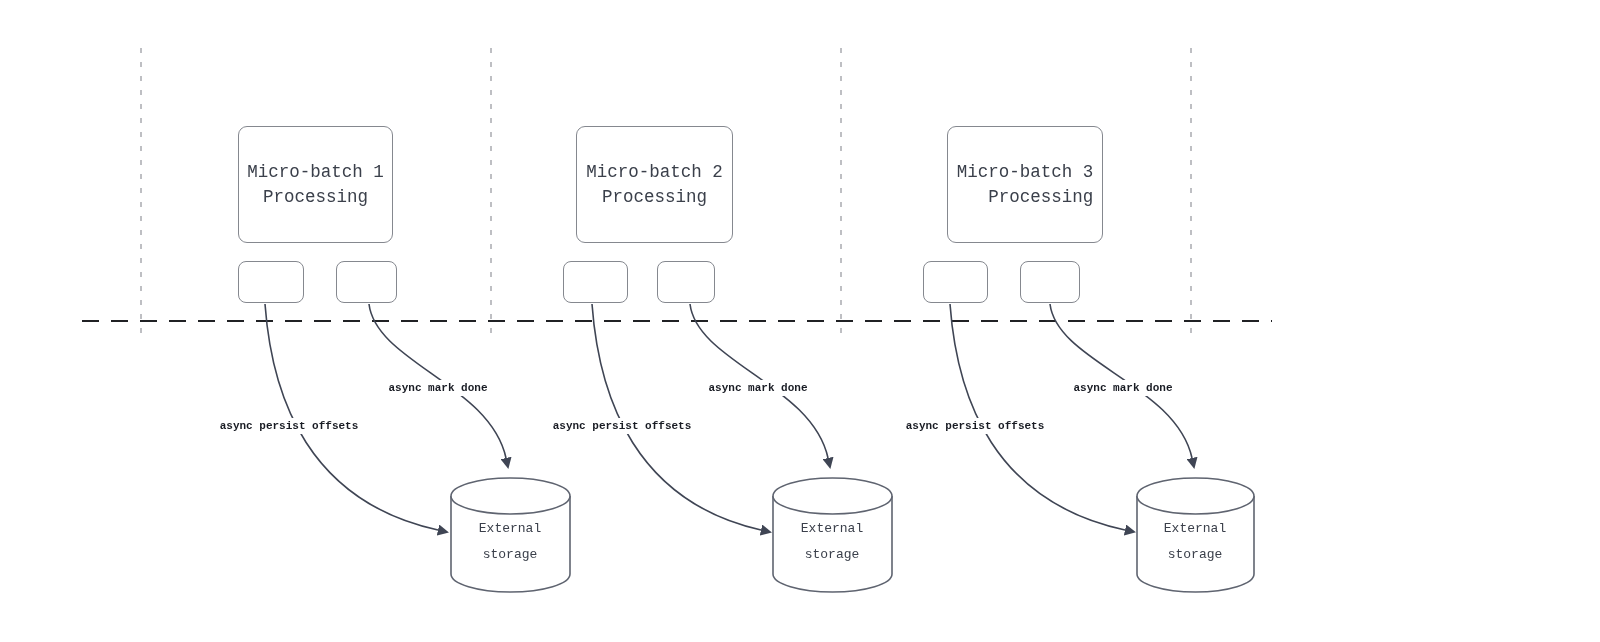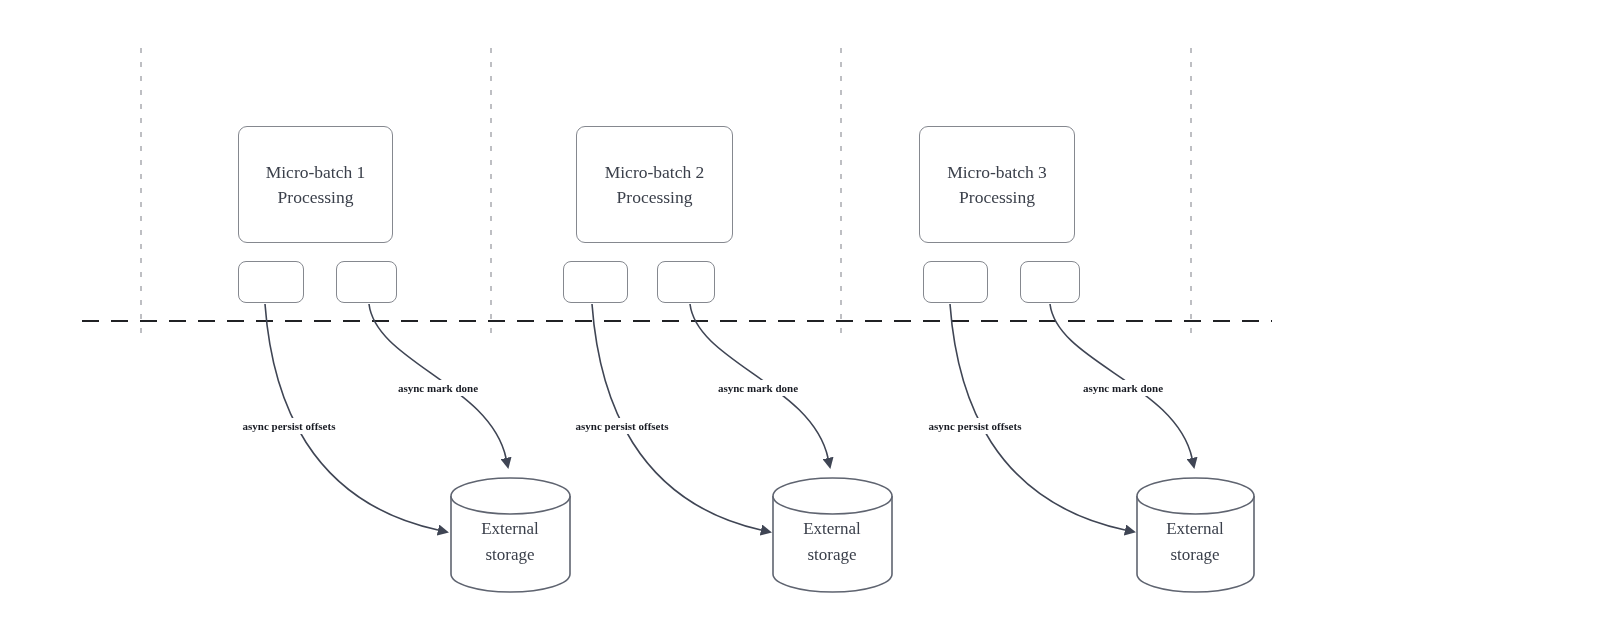--- a/index.html
+++ b/index.html
@@ -3,21 +3,21 @@
 <meta charset="utf-8">
 <style>
   :root{
     --bg:#ffffff; --guide:#a9abb0; --timeline:#202124; --shape-stroke:#85888f;
     --cyl-stroke:#5f6470; --arrow:#3f4554; --box-text:#3b404b; --label-text:#191c24; --time-text:#3b414d;
   }
   *{margin:0;padding:0;box-sizing:border-box;}
   html,body{background:var(--bg);}
   .canvas{
     position:relative;width:1272px;height:642px;background:var(--bg);overflow:hidden;
-    font-family:Liberation Serif, serif;
+    font-family:Liberation Mono, monospace;
   }
   .layer{position:absolute;left:0;top:0;}
   .guide{stroke:var(--guide);stroke-width:1.5;stroke-dasharray:5 9;fill:none;}
   .timeline{stroke:var(--timeline);stroke-width:2;stroke-dasharray:17 12;fill:none;}
   .flow{stroke:var(--arrow);stroke-width:1.6;fill:none;}
   .cyl{stroke:var(--cyl-stroke);stroke-width:1.6;fill:#ffffff;}
   .ah-flow{fill:var(--arrow);}
   .ah-time{fill:var(--timeline);}
   .abs{position:absolute;}
   .mb-box{
@@ -25,21 +25,21 @@
     display:flex;align-items:center;justify-content:center;text-align:center;
     color:var(--box-text);font-size:17.5px;line-height:25px;white-space:pre-line;
   }
   .mini-box{border:1.5px solid var(--shape-stroke);border-radius:8px;background:transparent;}
   .flow-label{
     transform:translateX(-50%);font-weight:bold;font-size:11px;line-height:16px;
     color:var(--label-text);white-space:nowrap;background:var(--bg);padding:0 2px;
   }
   .cyl-label{
     transform:translateX(-50%);text-align:center;color:var(--box-text);
-    font-size:17px;line-height:26px;white-space:pre-line;
+    font-size:13px;line-height:26px;white-space:pre-line;
   }
   .time-label{transform:translateX(-50%);font-size:19px;color:var(--time-text);white-space:nowrap;}
 </style>
 </head>
 <body>
 
 <div class="canvas">
 
   <svg class="layer" width="1600" height="642" viewBox="0 0 1600 642">
     <defs>
@@ -84,21 +84,21 @@
   </svg>
 
   <div class="abs mb-box" style="left:238px;top:126px;width:155px;height:117px;">
     <span>Micro-batch 1
 Processing</span>
   </div>
   <div class="abs mb-box" style="left:576px;top:126px;width:157px;height:117px;">
     <span>Micro-batch 2
 Processing</span>
   </div>
-  <div class="abs mb-box" style="left:919px;top:126px;width:156px;height:117px;">
+  <div class="abs mb-box" style="left:947px;top:126px;width:156px;height:117px;text-align:right;">
     <span>Micro-batch 3
 Processing</span>
   </div>
 
   <div class="abs mini-box" style="left:238px;top:261px;width:66px;height:42px;"></div>
   <div class="abs mini-box" style="left:336px;top:261px;width:61px;height:42px;"></div>
   <div class="abs mini-box" style="left:563px;top:261px;width:65px;height:42px;"></div>
   <div class="abs mini-box" style="left:657px;top:261px;width:58px;height:42px;"></div>
   <div class="abs mini-box" style="left:923px;top:261px;width:65px;height:42px;"></div>
   <div class="abs mini-box" style="left:1020px;top:261px;width:60px;height:42px;"></div>

